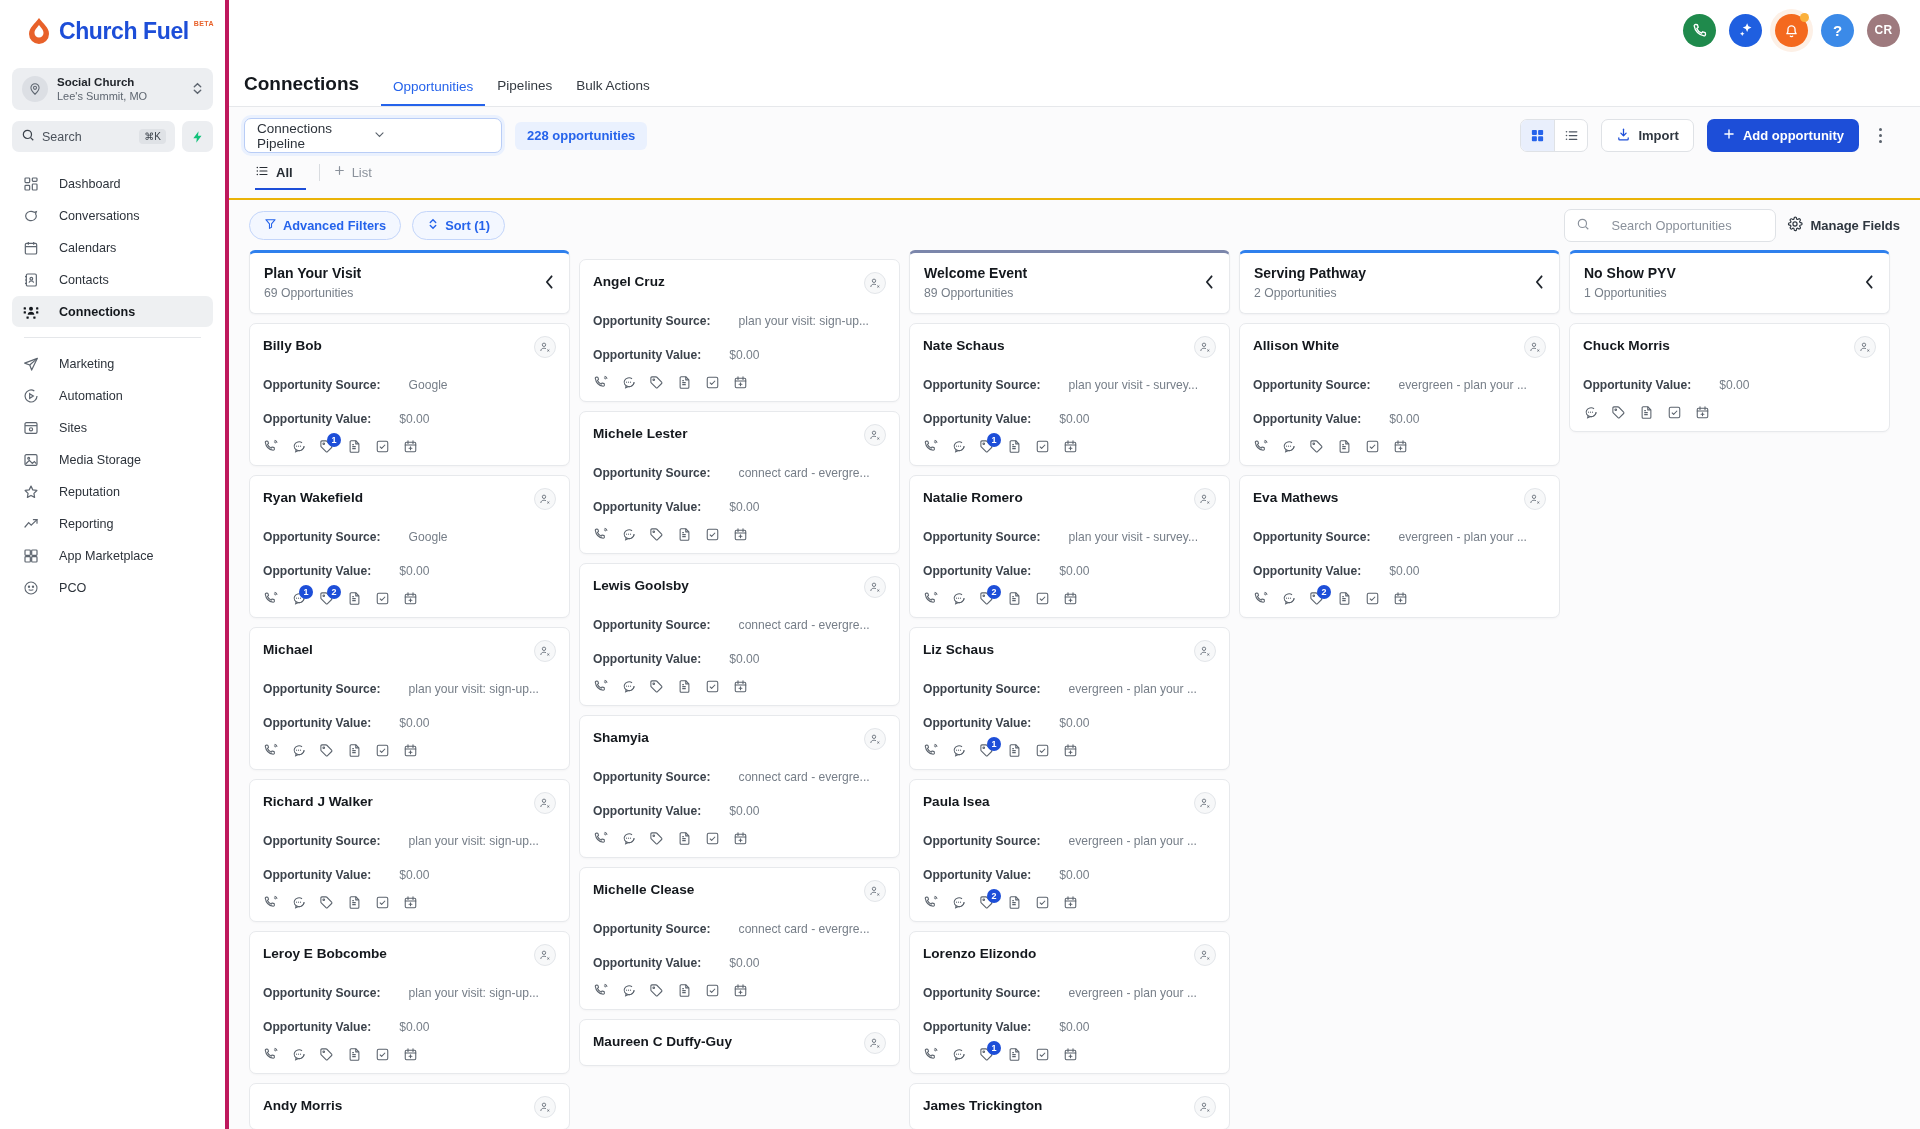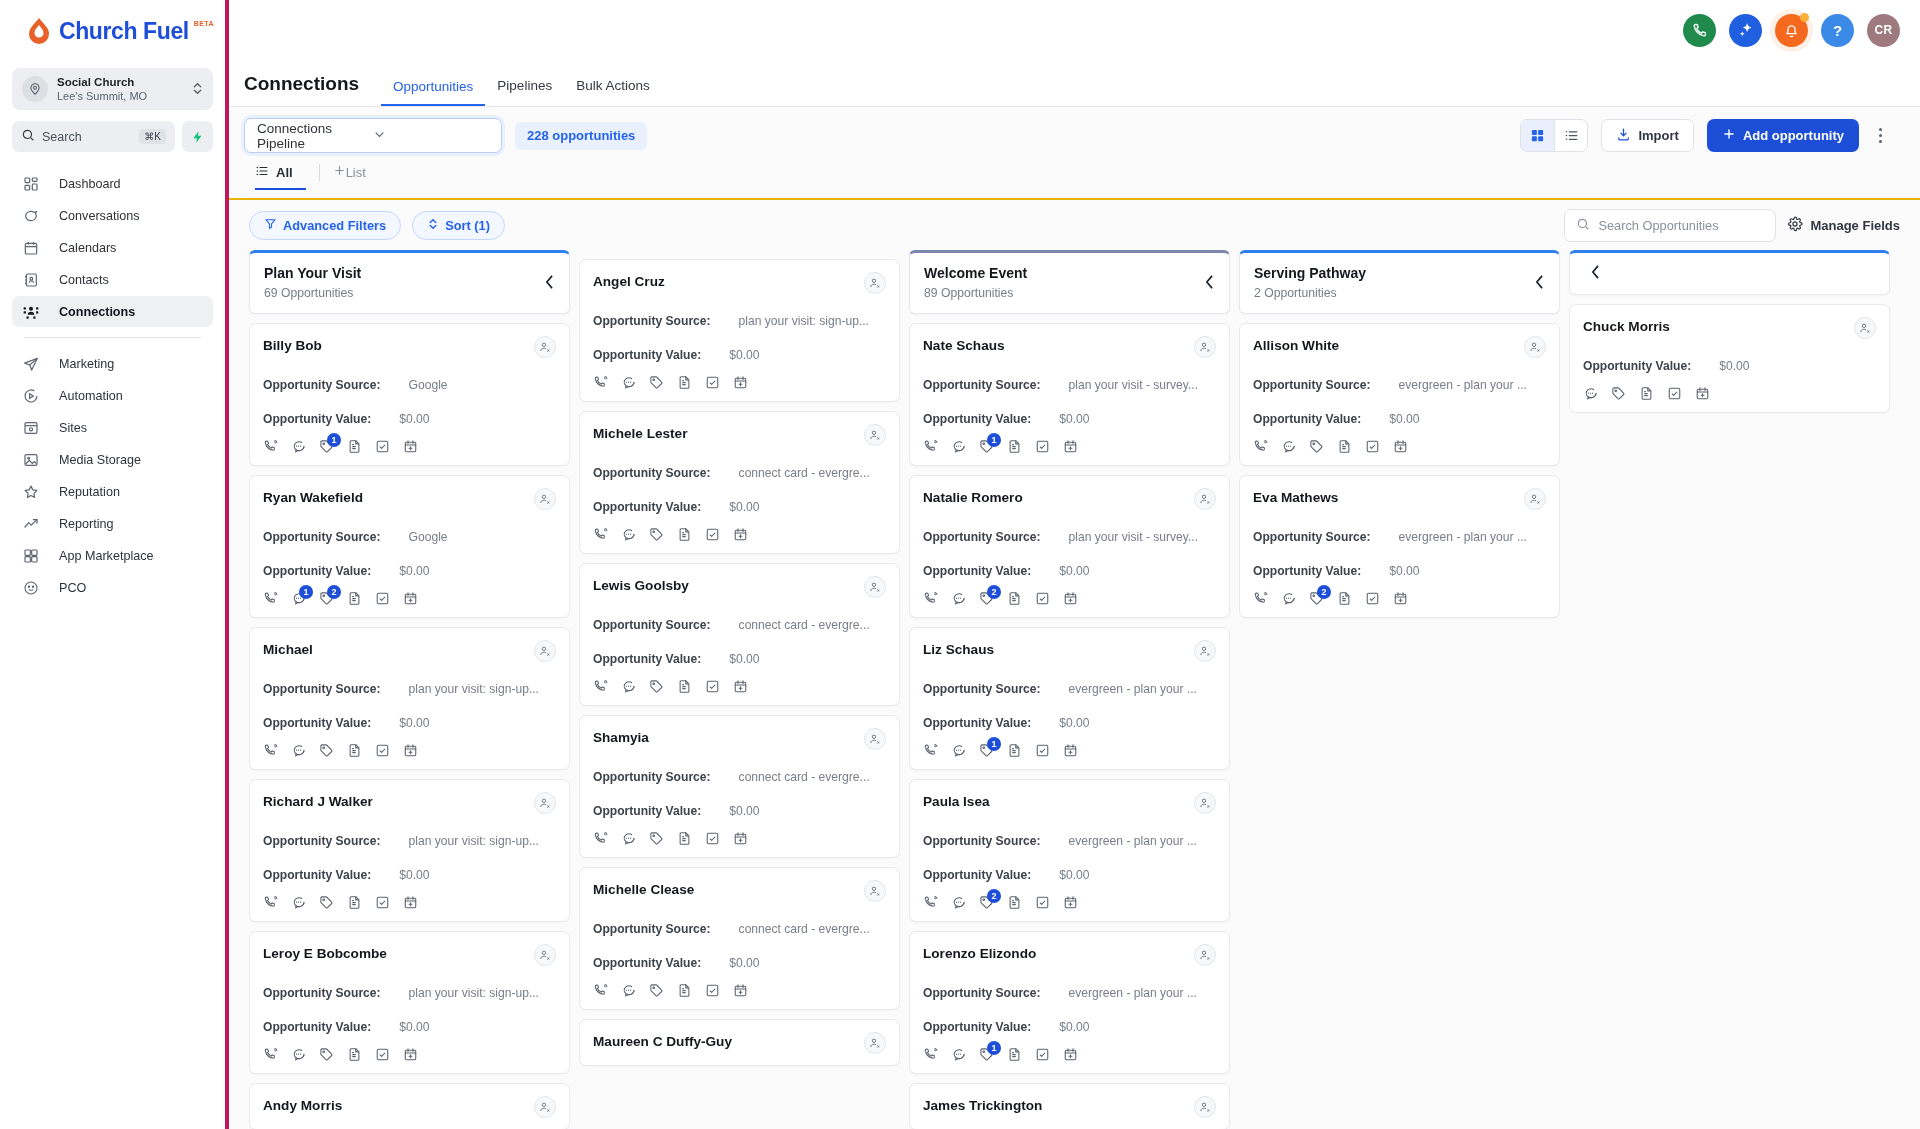--- a/index.html
+++ b/index.html
@@ -123,31 +123,31 @@
     gap: 7px; padding: 0 15px; cursor: pointer; font-size: 13px; color: #fff; font-weight: bold;
   }
   .kebab { width: 16px; display: flex; flex-direction: column; align-items: center; gap: 3px; cursor: pointer; }
   .kebab i { width: 3px; height: 3px; border-radius: 50%; background: #5a626c; display: block; }
 
   .listrow { height: 36px; display: flex; align-items: flex-start; padding-left: 26px; gap: 0;
     border-bottom: 2px solid #eab308; flex: 0 0 36px; background: #fbfbfc; }
   .lr-all { display: flex; align-items: center; gap: 7px; padding: 0 13px 7px 0;
     border-bottom: 2.5px solid #1d4ed8; color: #262c33; font-size: 13px; font-weight: bold; cursor: pointer; }
   .lr-sep { width: 1px; height: 17px; background: #d9dcE0; margin: 0 13px 8px 13px; }
-  .lr-list { display: flex; align-items: center; padding-bottom: 8px; color: #8a919b; font-size: 13px; cursor: pointer; }
+  .lr-list { display: flex; align-items: center; gap: 6px; padding-bottom: 8px; color: #8a919b; font-size: 13px; cursor: pointer; }
 
   .filterbar { height: 50px; display: flex; align-items: center; padding: 0 20px 0 20px; gap: 11px; flex: 0 0 50px; }
   .chip {
     height: 29px; border: 1px solid #c3d5fa; background: #f3f7ff; border-radius: 15px;
     display: flex; align-items: center; gap: 6px; padding: 0 14px; cursor: pointer;
     font-size: 12.8px; color: #2563eb; font-weight: bold;
   }
   .search-opps {
     width: 212px; height: 33px; border: 1px solid #dfe2e6; background: #fff; border-radius: 7px;
-    display: flex; align-items: center; gap: 8px; padding: 0 11px;
+    display: flex; align-items: center; gap: 21px; padding: 0 11px;
   }
   .search-opps span { font-size: 12.8px; color: #8a919b; }
   .manage-fields { display: flex; align-items: center; gap: 7px; font-size: 13px;
     color: #2f3740; font-weight: bold; cursor: pointer; }
 
   
   .board { flex: 1; min-height: 0; display: flex; gap: 9px; padding: 0 0 0 20px; overflow: hidden; }
   .col { width: 321px; flex: 0 0 321px; display: flex; flex-direction: column; min-height: 0; }
   .col-head {
     background: #fff; border: 1px solid #e7e9ec; border-top: 3px solid #2f80ed;
@@ -1688,20 +1688,24 @@
                     <path d="M3.6 9.6h16.8M8 2.8v4.2M16 2.8v4.2"></path>
                     <path d="M12 12.6v4.6M9.7 14.9h4.6"></path>
                   </svg>
                 </span>
               </div>
             </div>
           </div>
         </div>
         <div class="col">
           <div class="col-head" style="border-top-color: rgb(47, 128, 237);">
+            <div class="ch-meta">
+              <div class="col-title">No Show PYV</div>
+              <div class="col-sub">1 Opportunities</div>
+            </div>
             <div class="col-collapse"><svg width="11" height="16" viewBox="0 0 12 18" fill="none" stroke="#20262d" stroke-width="2" stroke-linecap="round" stroke-linejoin="round">
                 <path d="M8.4 2.6 3 9l5.4 6.4"></path>
               </svg></div>
           </div>
           <div class="col-body">
             <div class="card">
               <div class="card-top">
                 <div class="card-name">Chuck Morris</div>
                 <div class="card-av">
                   <svg width="12" height="12" viewBox="0 0 24 24" fill="none" stroke="#6a727c" stroke-width="1.8">

